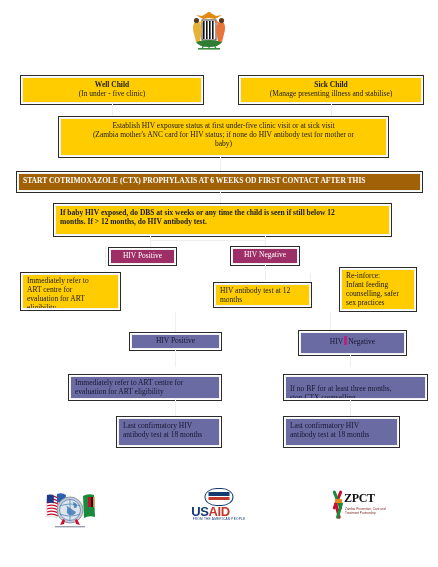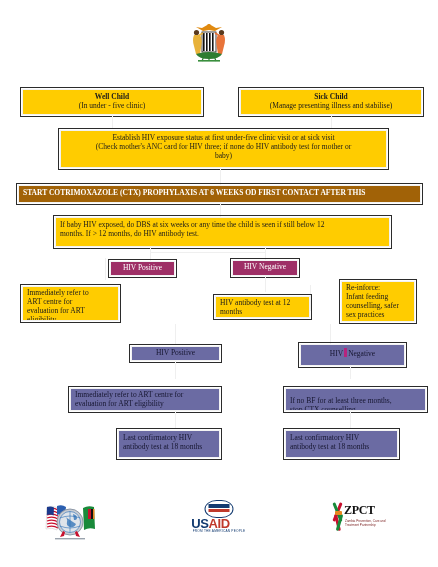--- a/index.html
+++ b/index.html
@@ -10,21 +10,20 @@
   }
   body {
     font-family: "Liberation Serif", "DejaVu Serif", serif;
   }
   #page {
     position: relative;
     width: 438px;
     height: 551px;
     background: #ffffff;
     overflow: hidden;
-    margin-top: 12px;
   }
 
   
   .box {
     position: absolute;
     box-sizing: border-box;
     border: 1px solid #f2f2f2;
     outline: 1px solid #2b2b2b;
     outline-offset: 1px;
     color: #1a1a1a;
@@ -200,35 +199,35 @@
     </div>
   </div>
 
   <div class="conn" style="left:112px; top:103px; width:1px; height:13px;"></div>
   <div class="conn" style="left:331px; top:103px; width:1px; height:13px;"></div>
   <div class="conn" style="left:112px; top:116px; width:220px; height:1px;"></div>
 
   <div class="box yellow center t75" style="left:60px; top:118px; width:327px; height:38px;">
     <div class="inner" style="padding-top:3px;">
       <div>Establish HIV exposure status at first under-five clinic visit or at sick visit</div>
-      <div>(Check mother's ANC card for HIV three; if none do HIV antibody test for mother or</div>
+      <div>(Zambia mother's ANC card for HIV status; if none do HIV antibody test for mother or</div>
       <div>baby)</div>
     </div>
   </div>
 
   <div class="conn" style="left:220px; top:156px; width:1px; height:17px;"></div>
 
   <div class="box dark left t75" style="left:18px; top:173px; width:403px; height:18px;">
     <div class="inner bold" style="padding-top:3px;">START COTRIMOXAZOLE (CTX) PROPHYLAXIS AT 6 WEEKS OD FIRST CONTACT AFTER THIS</div>
   </div>
 
   <div class="conn" style="left:220px; top:191px; width:1px; height:14px;"></div>
 
   <div class="box yellow left t75" style="left:55px; top:205px; width:335px; height:30px;">
-    <div class="inner" style="padding-top:3px;">
+    <div class="inner" style="padding-top:3px;font-weight:bold;">
       <div>If baby HIV exposed, do DBS at six weeks or any time the child is seen if still below 12</div>
       <div>months. If &gt; 12 months, do HIV antibody test.</div>
     </div>
   </div>
 
   <div class="conn" style="left:150px; top:240px; width:115px; height:1px;"></div>
   <div class="conn" style="left:150px; top:235px; width:1px; height:14px;"></div>
   <div class="conn" style="left:265px; top:235px; width:1px; height:14px;"></div>
 
   <div class="box magenta center t75" style="left:110px; top:249px; width:65px; height:15px;">

